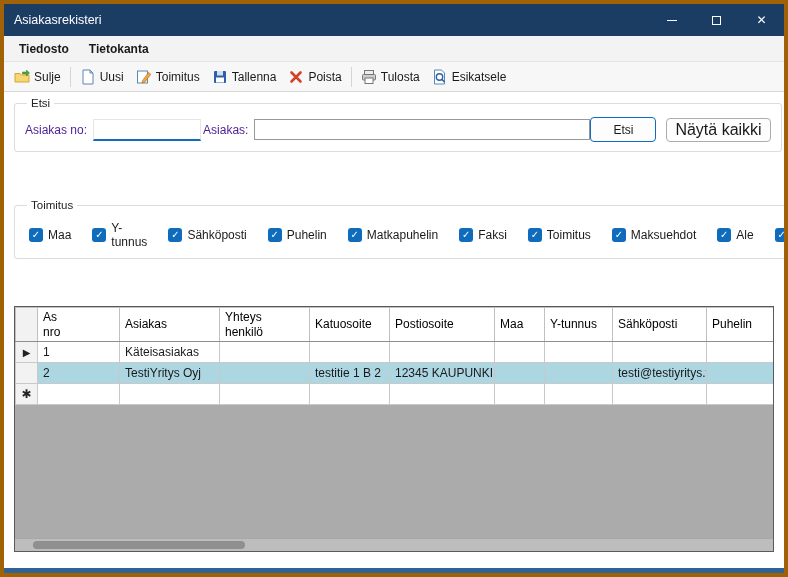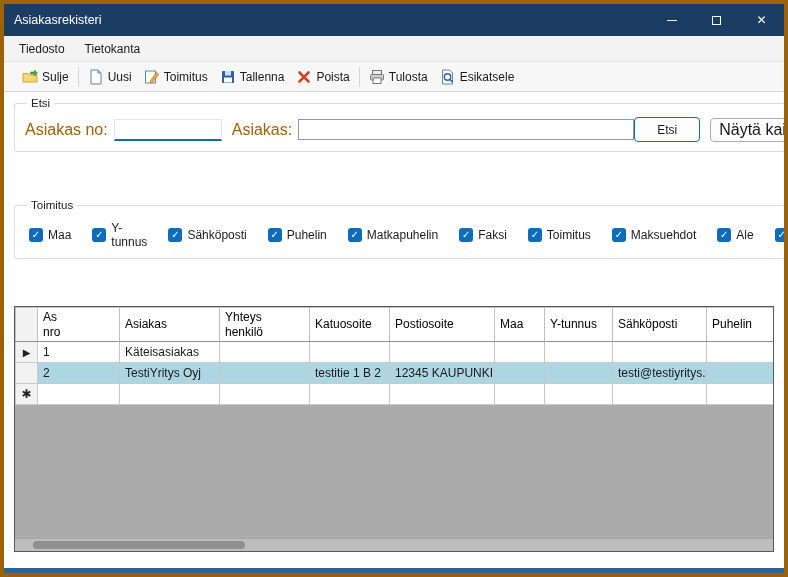--- a/index.html
+++ b/index.html
@@ -26,57 +26,57 @@
   .glyph-min { width: 10px; height: 1px; background: #fff; display: inline-block; }
   .glyph-max { width: 9px; height: 9px; border: 1px solid #fff; display: inline-block; }
   .glyph-close::before { content: "\2715"; font-size: 12px; }
 
   
   .menubar {
     height: 25px; flex: 0 0 25px;
     background: #F3F3F3; display: flex; align-items: center;
     padding-left: 6px; font-size: 12px; gap: 2px;
   }
-  .menu-item { padding: 3px 9px; color: #1a1a1a; }
+  .menu-item { padding: 3px 9px; color: #1a1a1a; font-weight: bold; }
 
   
   .toolbar {
     height: 31px; flex: 0 0 31px;
     background: #F7F7F7; border-top: 1px solid #E4E4E4; border-bottom: 1px solid #D8D8D8;
-    display: flex; align-items: center; padding-left: 12px; font-size: 12px;
+    display: flex; align-items: center; padding-left: 4px; font-size: 12px;
   }
   .tool-btn {
     display: flex; align-items: center; gap: 4px;
     background: transparent; border: none;
     padding: 3px 6px; font-size: 12px; font-family: inherit; color: #1a1a1a;
   }
   .tool-sep { width: 1px; height: 20px; background: #D5D5D5; margin: 0 3px; }
   .tool-icon svg { display: block; }
 
   
   .content { flex: 1; display: flex; flex-direction: column; padding: 5px 10px 0 10px; min-height: 0; gap: 40px; }
 
   fieldset.groupbox {
     border: 1px solid #DCDCDC; border-radius: 3px;
     padding: 5px 10px 9px 10px; margin-bottom: 7px;
   }
   fieldset.groupbox legend { font-size: 11.5px; color: #222; padding: 0 4px; margin-left: 2px; }
 
   .etsi-row { display: flex; align-items: center; margin-top: 3px; }
-  .field-label { font-size: 16px; color: #a16207; white-space: nowrap; }
+  .field-label { font-size: 12px; color: #4c1d95; white-space: nowrap; }
   .input-underline {
     width: 108px; height: 22px; margin-left: 6px;
     border: 1px solid #E6E6E6; border-bottom: 2px solid #0F6CBD;
     font-size: 12px; font-family: inherit; padding: 2px 5px; outline: none; background:#fff;
   }
   .input-plain {
     width: 336px; height: 21px; margin-left: 6px;
     border: 1px solid #999999; font-size: 12px; font-family: inherit; padding: 2px 5px; outline: none; background:#fff;
   }
-  .lbl-asiakas { margin-left: 10px; }
+  .lbl-asiakas { margin-left: 2px; }
   .btn-primary-outline {
     margin-left: auto; width: 66px; height: 25px;
     background: #FDFDFD; border: 1px solid #0F6CBD; border-radius: 4px;
     font-size: 12px; font-family: inherit; color: #1a1a1a;
   }
   .btn-standard {
     margin-left: 10px; height: 24px; padding: 0 8px;
     background: #FDFDFD; border: 1px solid #ADADAD; border-radius: 4px;
     font-size: 16px; font-family: inherit; color: #1a1a1a; white-space: nowrap;
   }

